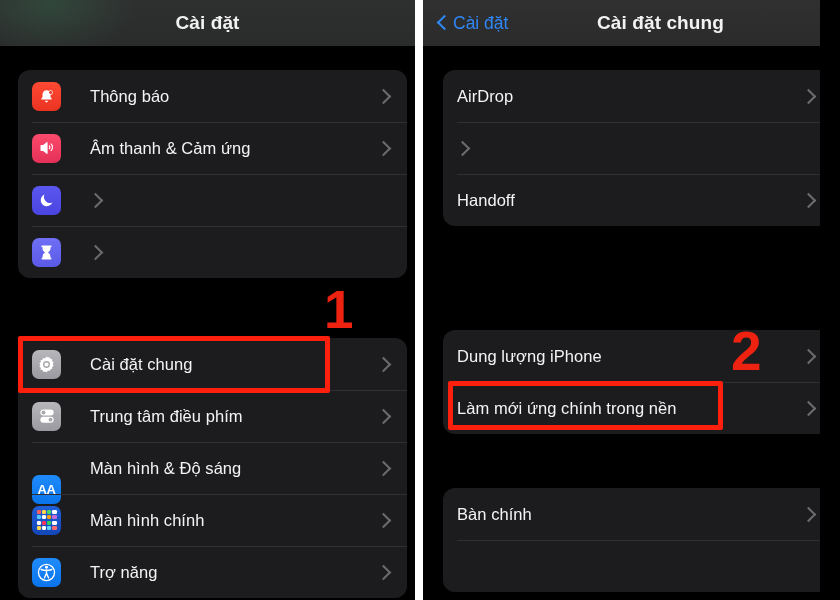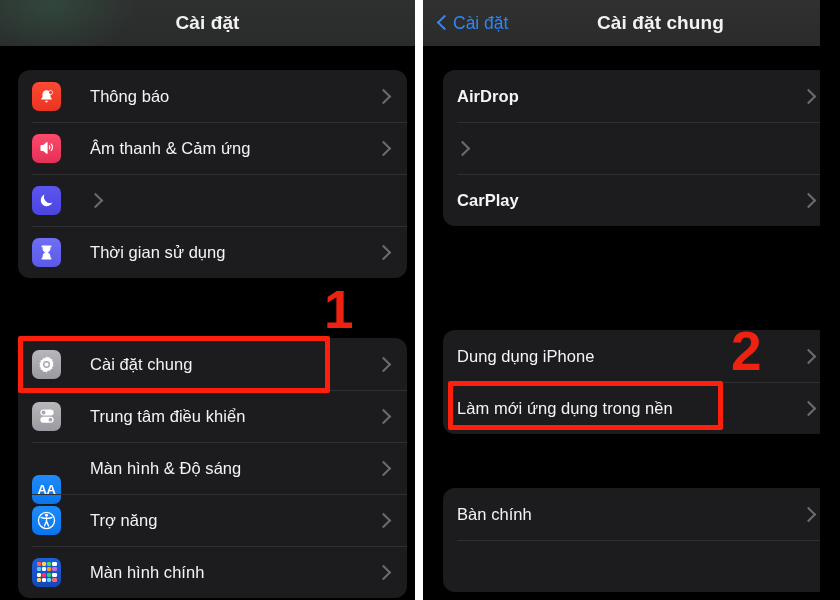--- a/index.html
+++ b/index.html
@@ -270,21 +270,20 @@
           </span>
           <span class="chev"></span>
         </div>
 
         <div class="row">
           <span class="row-icon ic-screen">
             <svg class="hour-svg" width="15" height="17" viewBox="0 0 20 24" fill="#fff">
               <path d="M4 2.2h12c.7 0 1.2.5 1.2 1.2S16.7 4.6 16 4.6h-.4v1.6c0 2-1 3.9-2.6 5l-1.2.8 1.2.8c1.6 1.1 2.6 3 2.6 5v1.6h.4c.7 0 1.2.5 1.2 1.2s-.5 1.2-1.2 1.2H4c-.7 0-1.2-.5-1.2-1.2s.5-1.2 1.2-1.2h.4v-1.6c0-2 1-3.9 2.6-5l1.2-.8-1.2-.8c-1.6-1.1-2.6-3-2.6-5V4.6H4c-.7 0-1.2-.5-1.2-1.2S3.3 2.2 4 2.2z"></path>
             </svg>
           </span>
-          <span class="row-label">Thời gian sử dụng</span>
           <span class="chev"></span>
         </div>
       </div>
 
       <div class="group" style="left:18px; right:8px; top:292px;">
 
         <div class="row">
           <span class="row-icon ic-general">
             <svg class="gear-svg" width="19" height="19" viewBox="0 0 24 24" fill="#fff">
               <path d="M12 1.8l1.9 1.5 2.3-.6.9 2.2 2.3.6-.2 2.4 1.8 1.5-1.2 2.1 1.2 2.1-1.8 1.5.2 2.4-2.3.6-.9 2.2-2.3-.6L12 22.2l-1.9-1.5-2.3.6-.9-2.2-2.3-.6.2-2.4-1.8-1.5 1.2-2.1-1.2-2.1 1.8-1.5-.2-2.4 2.3-.6.9-2.2 2.3.6L12 1.8z"></path>
@@ -298,42 +297,29 @@
 
         <div class="row">
           <span class="row-icon ic-control">
             <svg class="toggle-svg" width="20" height="20" viewBox="0 0 24 24">
               <rect x="4" y="4.2" width="16" height="7.2" rx="3.6" fill="#fff"></rect>
               <circle cx="7.8" cy="7.8" r="2.3" fill="#a7a7ac"></circle>
               <rect x="4" y="12.8" width="16" height="7.2" rx="3.6" fill="#fff"></rect>
               <circle cx="16.2" cy="16.4" r="2.3" fill="#a7a7ac"></circle>
             </svg>
           </span>
-          <span class="row-label">Trung tâm điều khiển</span>
+          <span class="row-label">Trung tâm điều phím</span>
           <span class="chev"></span>
         </div>
 
         <div class="row">
           <span class="row-icon ic-display">
             <span class="glyph-aa">AA</span>
           </span>
           <span class="row-label">Màn hình &amp; Độ sáng</span>
-          <span class="chev"></span>
-        </div>
-
-        <div class="row">
-          <span class="row-icon ic-access">
-            <svg class="access-svg" width="21" height="21" viewBox="0 0 24 24">
-              <circle cx="12" cy="12" r="9.2" fill="none" stroke="#fff" stroke-width="1.5"></circle>
-              <circle cx="12" cy="5.9" r="1.7" fill="#fff"></circle>
-              <path d="M5.9 8.6c3.9 1.3 8.3 1.3 12.2 0" stroke="#fff" stroke-width="1.6" fill="none" stroke-linecap="round"></path>
-              <path d="M12 8.8v4.1l-2.4 5.3M12 12.9l2.4 5.3" stroke="#fff" stroke-width="1.6" fill="none" stroke-linecap="round"></path>
-            </svg>
-          </span>
-          <span class="row-label">Trợ năng</span>
           <span class="chev"></span>
         </div>
 
         <div class="row">
           <span class="row-icon ic-home">
             <span class="homegrid">
               <i style="background:#ff5f57"></i>
                 <i style="background:#ffd34e"></i>
                 <i style="background:#4cd964"></i>
                 <i style="background:#ffffff"></i>
@@ -347,20 +333,33 @@
                 <i style="background:#ffffff"></i>
               <i style="background:#ffd34e"></i>
                 <i style="background:#ffffff"></i>
                 <i style="background:#64d2ff"></i>
                 <i style="background:#ff6b6b"></i>
             </span>
           </span>
           <span class="row-label">Màn hình chính</span>
           <span class="chev"></span>
         </div>
+
+        <div class="row">
+          <span class="row-icon ic-access">
+            <svg class="access-svg" width="21" height="21" viewBox="0 0 24 24">
+              <circle cx="12" cy="12" r="9.2" fill="none" stroke="#fff" stroke-width="1.5"></circle>
+              <circle cx="12" cy="5.9" r="1.7" fill="#fff"></circle>
+              <path d="M5.9 8.6c3.9 1.3 8.3 1.3 12.2 0" stroke="#fff" stroke-width="1.6" fill="none" stroke-linecap="round"></path>
+              <path d="M12 8.8v4.1l-2.4 5.3M12 12.9l2.4 5.3" stroke="#fff" stroke-width="1.6" fill="none" stroke-linecap="round"></path>
+            </svg>
+          </span>
+          <span class="row-label">Trợ năng</span>
+          <span class="chev"></span>
+        </div>
       </div>
 
     </div>
 
     <div class="hl-box" style="left:18px; top:336px; width:312px; height:57px;"></div>
     <div class="step-num" style="left:324px; top:283px; font-size:53px;">1</div>
   </div>
 
   <div class="divider"></div>
 
@@ -369,41 +368,41 @@
     <div class="navbar">
       <button class="back-btn">
         <span class="chev-back"></span>
         <span>Cài đặt</span>
       </button>
       <span class="nav-title" id="right-nav-title">Cài đặt chung</span>
     </div>
 
     <div class="content">
 
-      <div class="group" style="left:20px; right:8px; top:24px;font-weight:bold;">
+      <div class="group" style="left:20px; right:8px; top:24px;">
         <div class="row no-icon">
           <span class="row-label">AirDrop</span>
           <span class="chev"></span>
         </div>
         <div class="row no-icon">
           <span class="chev"></span>
         </div>
         <div class="row no-icon">
-          <span class="row-label">CarPlay</span>
+          <span class="row-label">Handoff</span>
           <span class="chev"></span>
         </div>
       </div>
 
       <div class="group" style="left:20px; right:8px; top:284px;">
         <div class="row no-icon">
-          <span class="row-label">Dung dụng iPhone</span>
-          <span class="chev"></span>
-        </div>
-        <div class="row no-icon">
-          <span class="row-label">Làm mới ứng dụng trong nền</span>
+          <span class="row-label">Dung lượng iPhone</span>
+          <span class="chev"></span>
+        </div>
+        <div class="row no-icon">
+          <span class="row-label">Làm mới ứng chính trong nền</span>
           <span class="chev"></span>
         </div>
       </div>
 
       <div class="group" style="left:20px; right:8px; top:442px;">
         <div class="row no-icon">
           <span class="row-label">Bàn chính</span>
           <span class="chev"></span>
         </div>
         <div class="row no-icon"></div>

